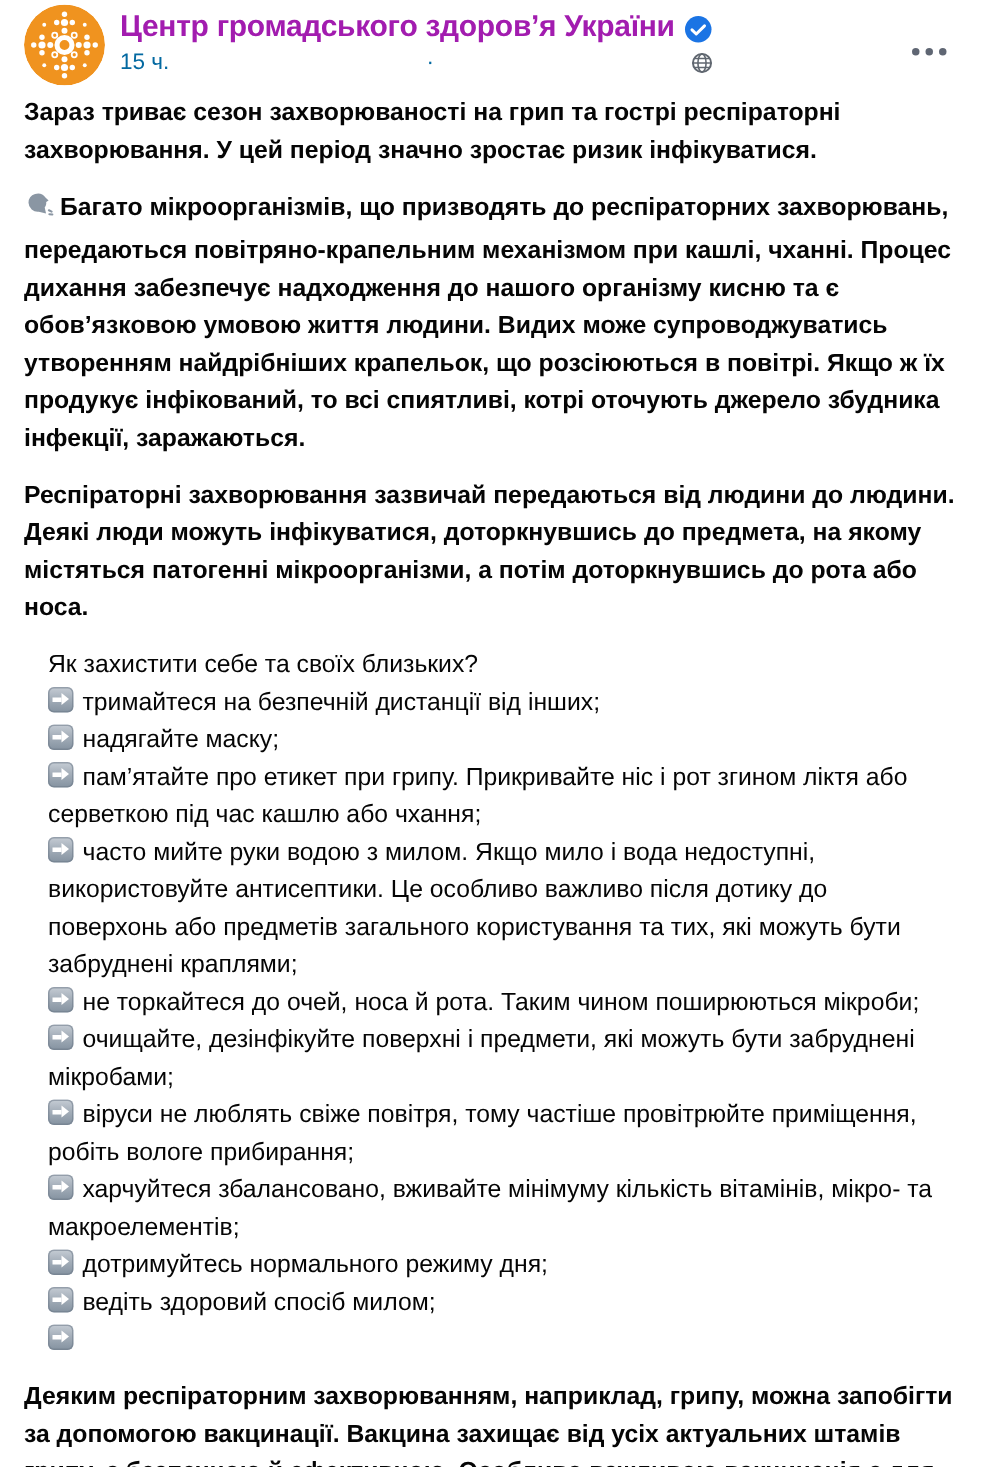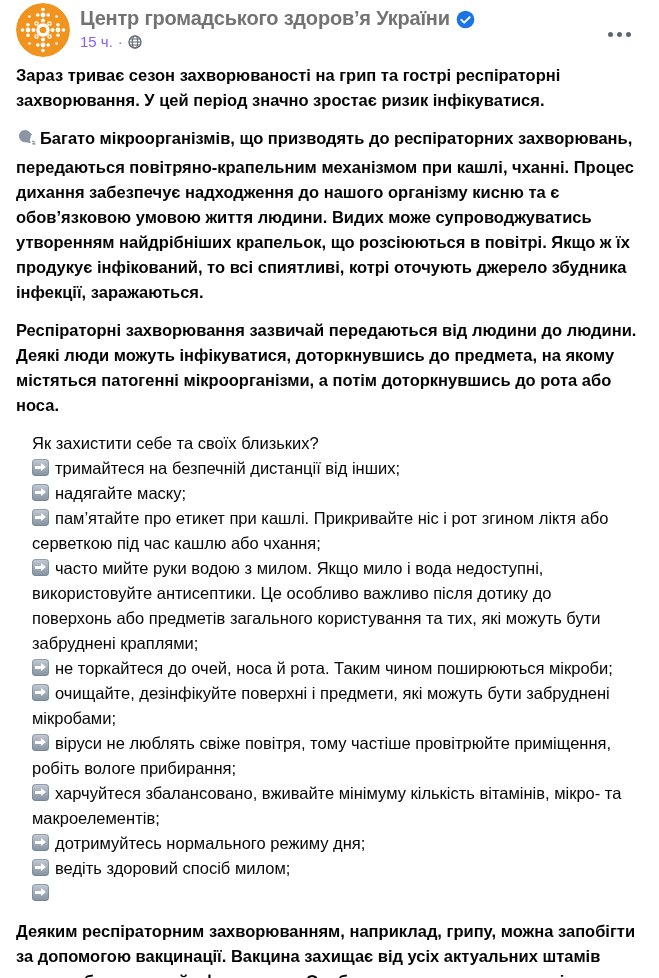--- a/index.html
+++ b/index.html
@@ -26,32 +26,33 @@
     border-radius: 50%;
     flex: 0 0 54px;
     cursor: pointer;
     overflow: hidden;
   }
   .header-meta { margin-left: 10px; padding-top: 4px; }
   .name-row { display: flex; align-items: center; gap: 6px; }
   .page-name {
     font-size: 20px;
     font-weight: bold;
-    color: #737373;
+    color: #a21caf;
     letter-spacing: -0.2px;
     cursor: pointer;
   }
   .verified-badge { display: inline-flex; margin-top: 2px; }
   .sub-row {
     display: flex;
     align-items: center;
     gap: 5px;
     margin-top: 3px;
     font-size: 15px;
-    color: #8b5cf6;
+    color: #0369a1;
+    justify-content: space-between;
   }
   .timestamp { cursor: pointer; }
   .globe-icon { display: inline-flex; margin-top: 1px; }
   .menu-button {
     position: absolute;
     right: 4px; top: 24px;
     display: flex; gap: 4px;
     padding: 8px;
     cursor: pointer;
     border-radius: 50%;
@@ -180,21 +181,21 @@
       </span><span>Багато мікроорганізмів, що призводять до респіраторних захворювань, передаються повітряно-крапельним механізмом при кашлі, чханні. Процес дихання забезпечує надходження до нашого організму кисню та є обов’язковою умовою життя людини. Видих може супроводжуватись утворенням найдрібніших крапельок, що розсіюються в повітрі. Якщо ж їх продукує інфікований, то всі спиятливі, котрі оточують джерело збудника інфекції, заражаються.</span>
     </p>
 
     <p>Респіраторні захворювання зазвичай передаються від людини до людини. Деякі люди можуть інфікуватися, доторкнувшись до предмета, на якому містяться патогенні мікроорганізми, а потім доторкнувшись до рота або носа.</p>
 
     <div class="tips-block">
       <div class="tips-heading">Як захистити себе та своїх близьких?</div>
 
       <div class="tip"><span class="tip-arrow"></span><span>тримайтеся на безпечній дистанції від інших;</span></div>
       <div class="tip"><span class="tip-arrow"></span><span>надягайте маску;</span></div>
-      <div class="tip"><span class="tip-arrow"></span><span>пам’ятайте про етикет при кашлі. Прикривайте ніс і рот згином ліктя або серветкою під час кашлю або чхання;</span></div>
+      <div class="tip"><span class="tip-arrow"></span><span>пам’ятайте про етикет при грипу. Прикривайте ніс і рот згином ліктя або серветкою під час кашлю або чхання;</span></div>
       <div class="tip"><span class="tip-arrow"></span><span>часто мийте руки водою з милом. Якщо мило і вода недоступні, використовуйте антисептики. Це особливо важливо після дотику до поверхонь або предметів загального користування та тих, які можуть бути забруднені краплями;</span></div>
       <div class="tip"><span class="tip-arrow"></span><span>не торкайтеся до очей, носа й рота. Таким чином поширюються мікроби;</span></div>
       <div class="tip"><span class="tip-arrow"></span><span>очищайте, дезінфікуйте поверхні і предмети, які можуть бути забруднені мікробами;</span></div>
       <div class="tip"><span class="tip-arrow"></span><span>віруси не люблять свіже повітря, тому частіше провітрюйте приміщення, робіть вологе прибирання;</span></div>
       <div class="tip"><span class="tip-arrow"></span><span>харчуйтеся збалансовано, вживайте мінімуму кількість вітамінів, мікро- та макроелементів;</span></div>
       <div class="tip"><span class="tip-arrow"></span><span>дотримуйтесь нормального режиму дня;</span></div>
       <div class="tip"><span class="tip-arrow"></span><span>ведіть здоровий спосіб милом;</span></div>
       <div class="tip"><span class="tip-arrow"></span></div>
     </div>
 

